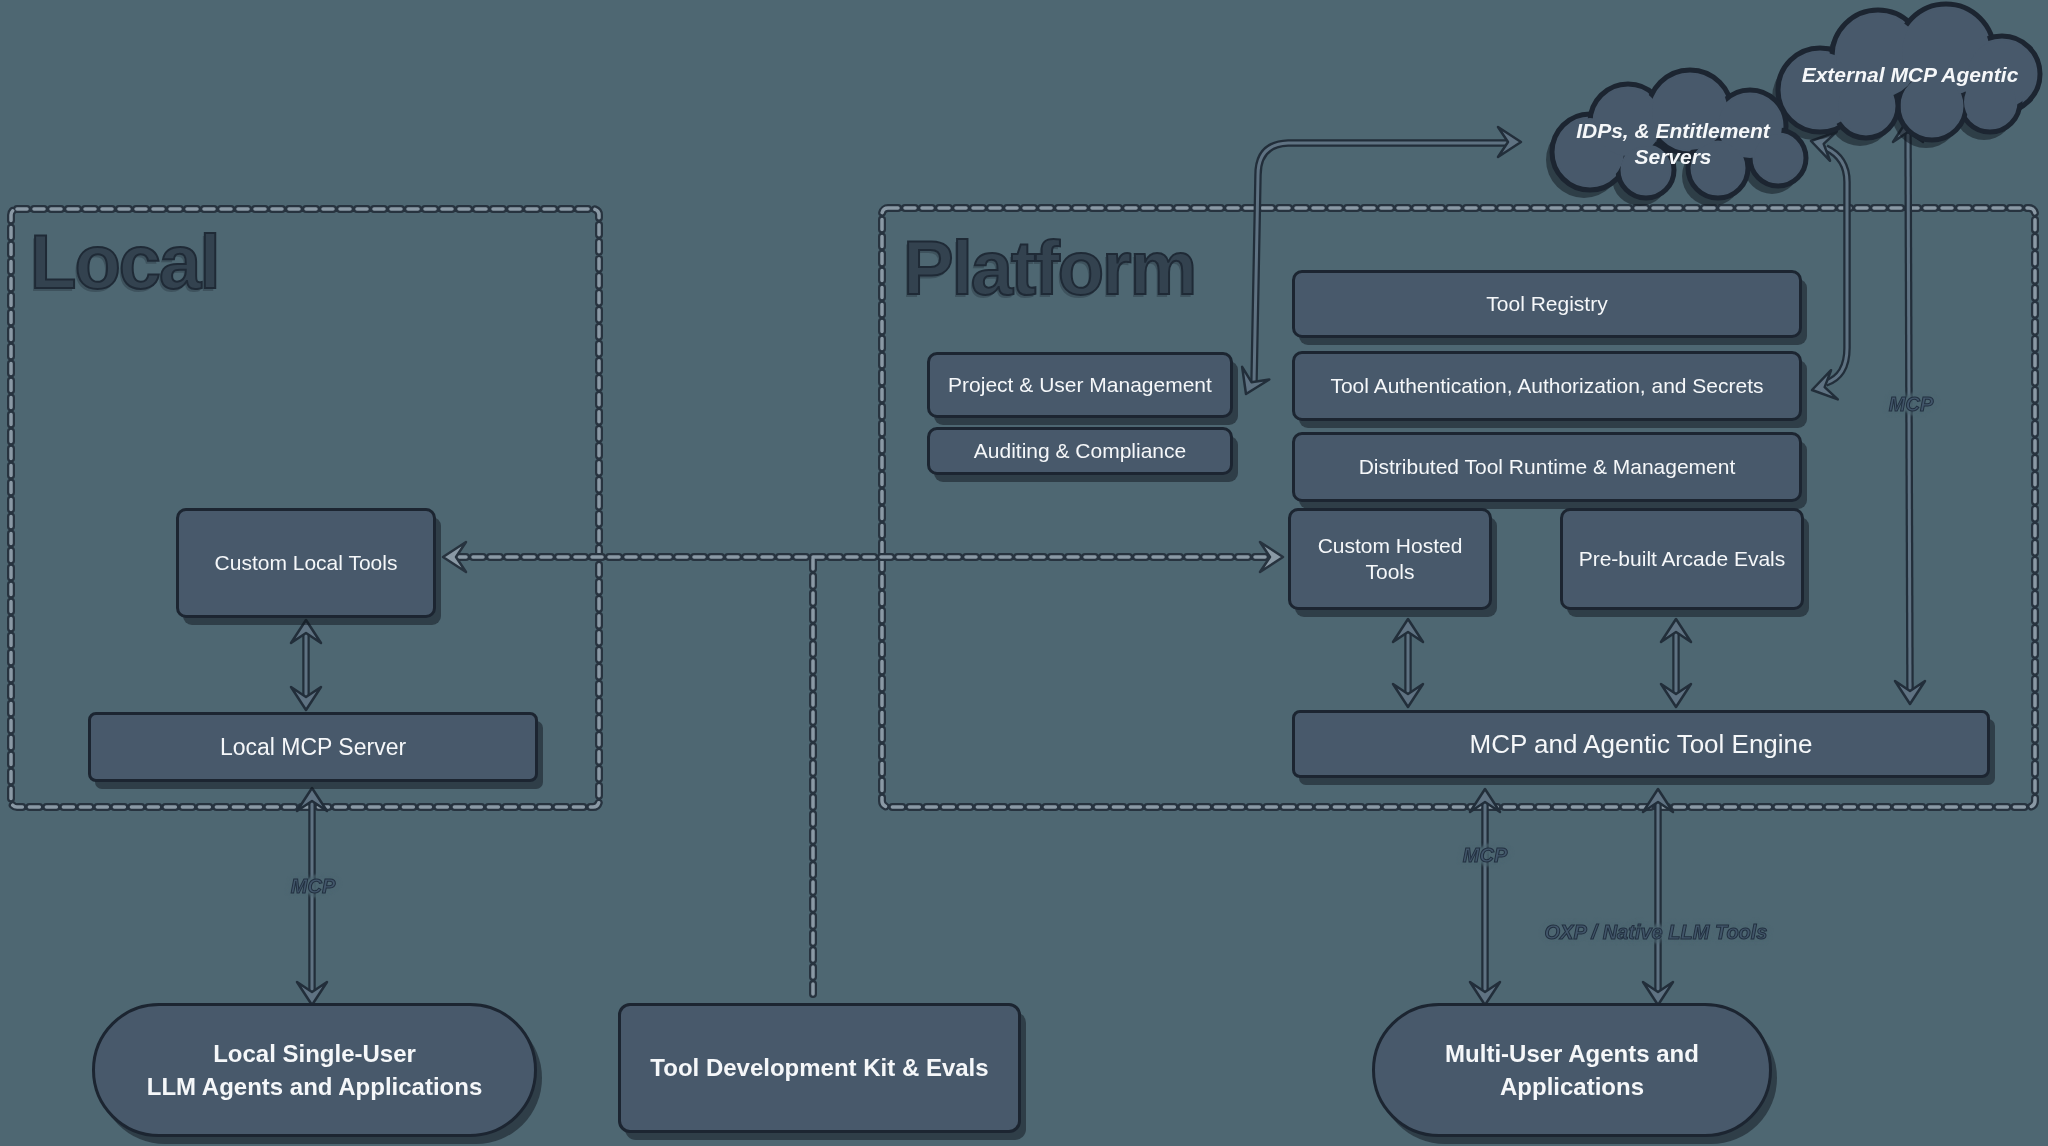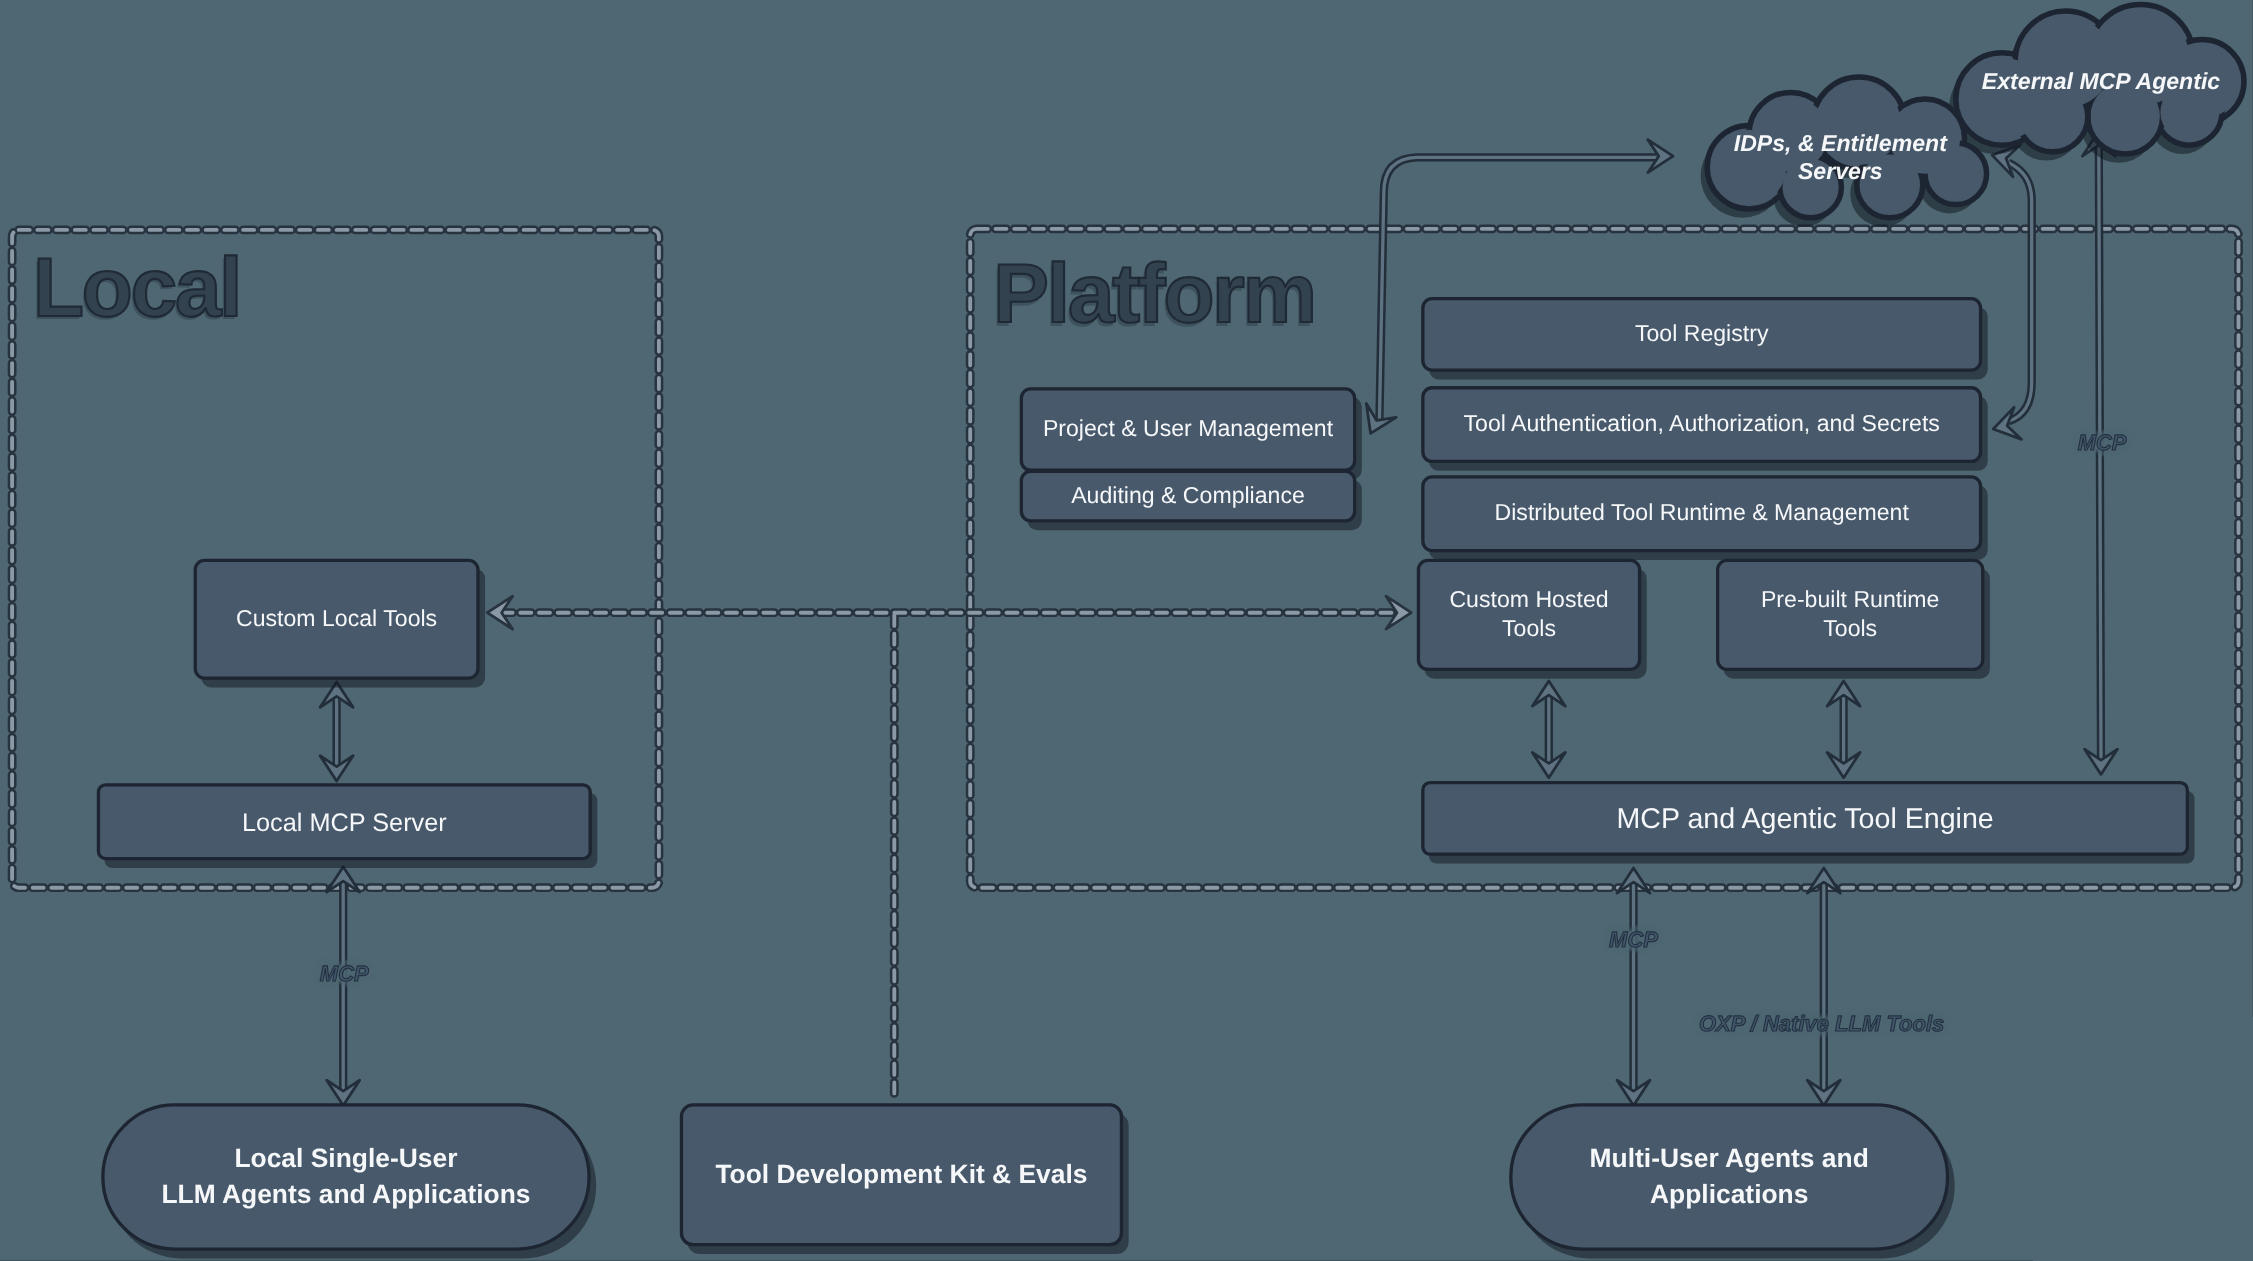--- a/index.html
+++ b/index.html
@@ -214,40 +214,40 @@
     <div>Servers</div>
   </div>
 
   <div class="box" style="left:176px;top:508px;width:260px;height:110px;">
     <span>Custom Local Tools</span>
   </div>
   <div class="box" style="left:88px;top:712px;width:450px;height:70px;font-size:23px;border-radius:8px;">
     <span>Local MCP Server</span>
   </div>
 
-  <div class="box" style="left:927px;top:352px;width:306px;height:77px;">
+  <div class="box" style="left:927px;top:352px;width:306px;height:66px;">
     <span>Project &amp; User Management</span>
   </div>
   <div class="box" style="left:927px;top:427px;width:306px;height:48px;">
     <span>Auditing &amp; Compliance</span>
   </div>
   <div class="box" style="left:1292px;top:270px;width:510px;height:68px;">
     <span>Tool Registry</span>
   </div>
   <div class="box" style="left:1292px;top:351px;width:510px;height:70px;">
     <span>Tool Authentication, Authorization, and Secrets</span>
   </div>
   <div class="box" style="left:1292px;top:432px;width:510px;height:70px;">
     <span>Distributed Tool Runtime &amp; Management</span>
   </div>
   <div class="box" style="left:1288px;top:508px;width:204px;height:102px;">
     <span>Custom Hosted Tools</span>
   </div>
   <div class="box" style="left:1560px;top:508px;width:244px;height:102px;">
-    <span>Pre-built Runtime Tools</span>
+    <span>Pre-built Arcade Evals</span>
   </div>
   <div class="box" style="left:1292px;top:710px;width:698px;height:68px;font-size:26px;border-radius:8px;">
     <span>MCP and Agentic Tool Engine</span>
   </div>
 
   <div class="box pill" style="left:92px;top:1003px;width:445px;height:134px;">
     <div>Local Single-User</div>
     <div>LLM Agents and Applications</div>
   </div>
   <div class="box" style="left:618px;top:1003px;width:403px;height:130px;font-weight:bold;font-size:24px;border-radius:12px;">

